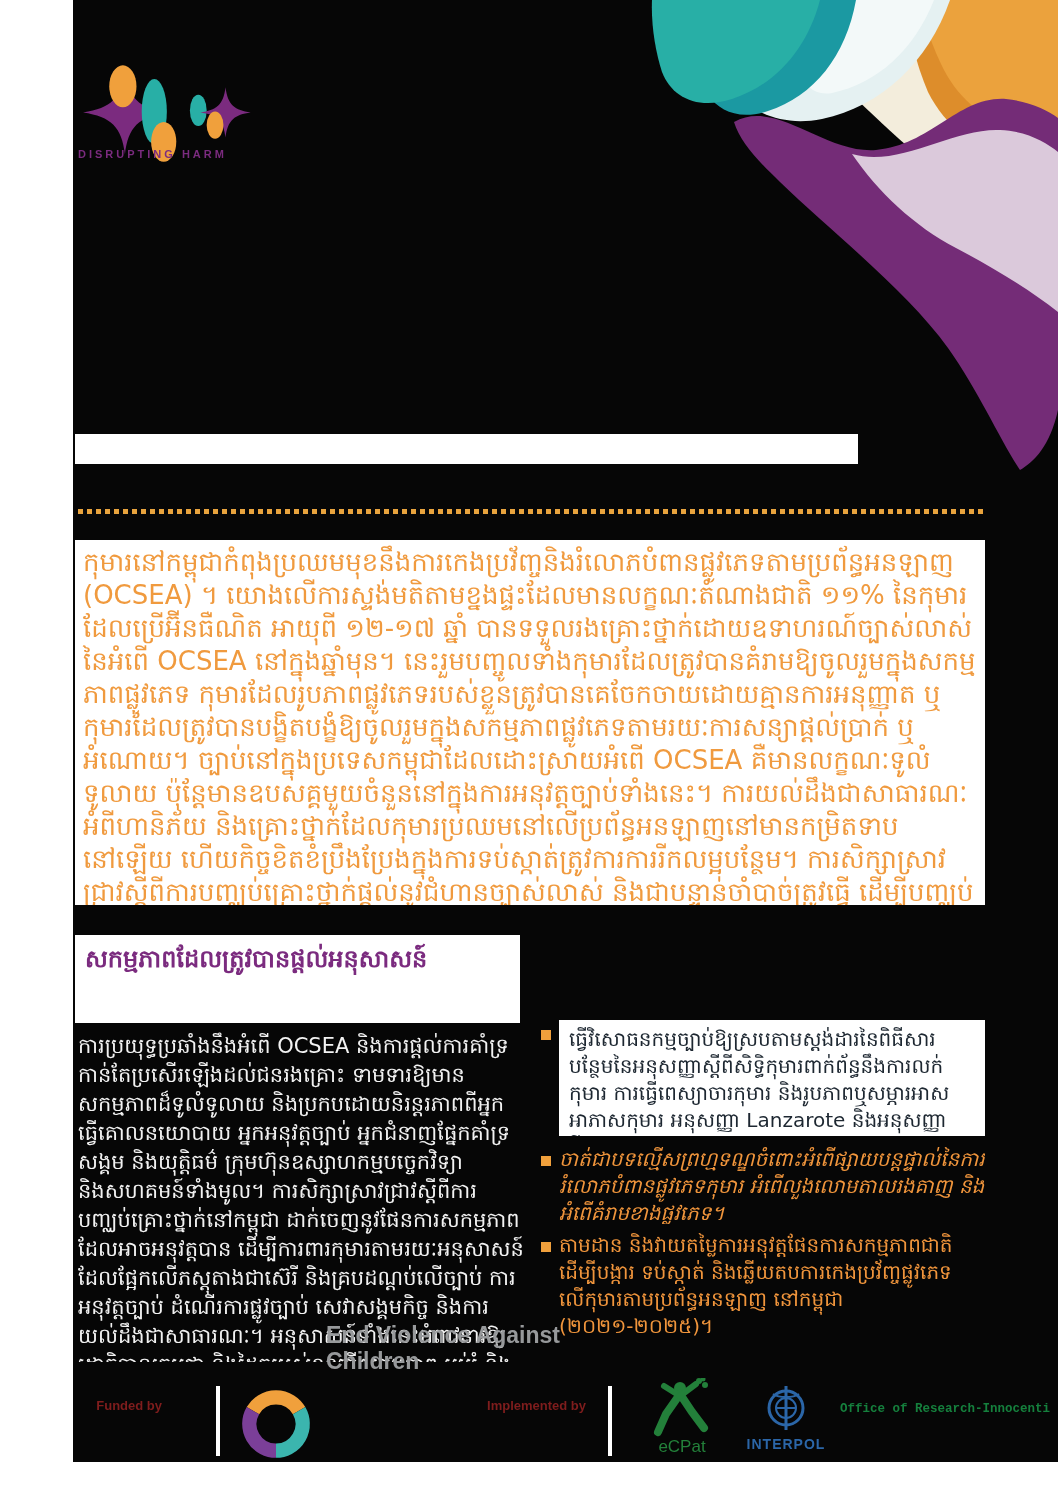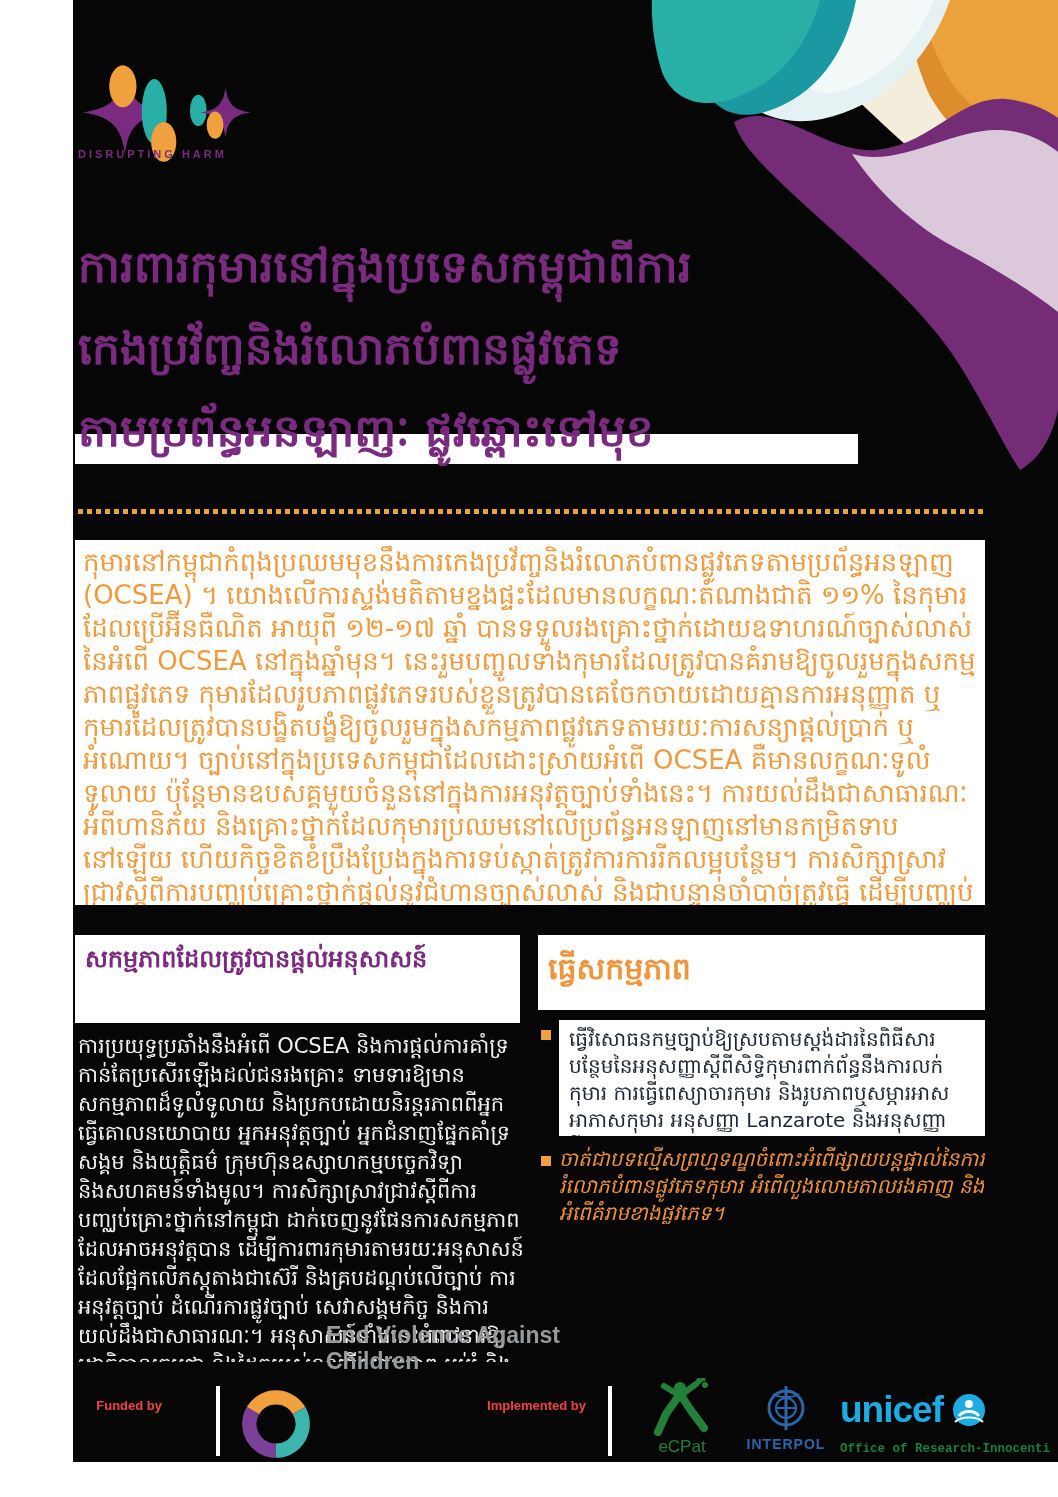--- a/index.html
+++ b/index.html
@@ -52,21 +52,21 @@
   .bullet .sq{flex:0 0 10px;width:10px;height:10px;background:#f0a03c;margin:10px 8px 0 3px;}
   .bullet .btxt{flex:1;font-size:20px;line-height:27px;overflow:hidden;}
   .bullet.on-white .btxt{background:#ffffff;color:#1d2731;padding:6px 10px;height:104px;}
   .bullet.orange .btxt{color:#f0953c;}
   .bullet.italic .btxt{font-style:italic;}
   .b1{height:118px;}
   .b2 .btxt{height:78px;}
   .b3 .btxt{height:104px;}
 
   .footer-label{
-    position:absolute;color:#ef4444;font-weight:bold;font-size:13px;line-height:16px;
+    position:absolute;color:#7f1d1d;font-weight:bold;font-size:13px;line-height:16px;
     text-align:right;font-family:"Liberation Sans",sans-serif;
   }
   .fl-funded{left:80px;top:1398px;width:82px;}
   .fl-impl{left:486px;top:1398px;width:100px;}
   .vdiv{position:absolute;width:4px;height:70px;top:1386px;background:#ffffff;}
   .vd1{left:216px;} .vd2{left:608px;}
   .evac-logo{position:absolute;left:236px;top:1384px;width:80px;height:80px;}
   .evac-name{
     position:absolute;left:326px;top:1322px;width:250px;
     color:#97999b;font-weight:bold;font-size:23px;line-height:26px;
@@ -110,41 +110,39 @@
     <ellipse fill="#F0A03C" cx="40" cy="27" rx="13" ry="20"></ellipse>
     <ellipse fill="#28AFA6" cx="70" cy="51" rx="12" ry="31"></ellipse>
     <ellipse fill="#F0A03C" cx="79" cy="80" rx="12" ry="19"></ellipse>
     <ellipse fill="#28AFA6" cx="112" cy="50" rx="8" ry="15"></ellipse>
     <path fill="#7B2B7F" d="M138,28 C140,45 147,50 162,52 C147,54 140,59 138,76 C136,59 129,54 114,52 C129,50 136,45 138,28 Z"></path>
     <ellipse fill="#F0A03C" cx="128" cy="64" rx="8" ry="13"></ellipse>
   </svg>
   <div class="brand">DISRUPTING HARM</div>
 
   <div class="title-bar"></div>
-  <div class="title">
-    <div class="tline">ការពារកុមារនៅក្នុងប្រទេសកម្ពុជាពីការ</div>
-    <div class="tline">កេងប្រវ័ញ្ចនិងរំលោភបំពានផ្លូវភេទ</div>
-    <div class="tline">តាមប្រព័ន្ធអនឡាញៈ ផ្លូវឆ្ពោះទៅមុខ</div>
-  </div>
   <div class="dotline"></div>
 
   <div class="intro">កុមារនៅកម្ពុជាកំពុងប្រឈមមុខនឹងការកេងប្រវ័ញ្ចនិងរំលោភបំពានផ្លូវភេទតាមប្រព័ន្ធអនឡាញ (OCSEA) ។ យោងលើការស្ទង់មតិតាមខ្នងផ្ទះដែលមានលក្ខណៈតំណាងជាតិ ១១% នៃកុមារដែលប្រើអ៊ីនធឺណិត អាយុពី ១២-១៧ ឆ្នាំ បានទទួលរងគ្រោះថ្នាក់ដោយឧទាហរណ៍ច្បាស់លាស់នៃអំពើ OCSEA នៅក្នុងឆ្នាំមុន។ នេះរួមបញ្ចូលទាំងកុមារដែលត្រូវបានគំរាមឱ្យចូលរួមក្នុងសកម្មភាពផ្លូវភេទ កុមារដែលរូបភាពផ្លូវភេទរបស់ខ្លួនត្រូវបានគេចែកចាយដោយគ្មានការអនុញ្ញាត ឬកុមារដែលត្រូវបានបង្ខិតបង្ខំឱ្យចូលរួមក្នុងសកម្មភាពផ្លូវភេទតាមរយៈការសន្យាផ្តល់ប្រាក់ ឬអំណោយ។ ច្បាប់នៅក្នុងប្រទេសកម្ពុជាដែលដោះស្រាយអំពើ OCSEA គឺមានលក្ខណៈទូលំទូលាយ ប៉ុន្តែមានឧបសគ្គមួយចំនួននៅក្នុងការអនុវត្តច្បាប់ទាំងនេះ។ ការយល់ដឹងជាសាធារណៈអំពីហានិភ័យ និងគ្រោះថ្នាក់ដែលកុមារប្រឈមនៅលើប្រព័ន្ធអនឡាញនៅមានកម្រិតទាបនៅឡើយ ហើយកិច្ចខិតខំប្រឹងប្រែងក្នុងការទប់ស្កាត់ត្រូវការការរីកលម្អបន្ថែម។ ការសិក្សាស្រាវជ្រាវស្តីពីការបញ្ឈប់គ្រោះថ្នាក់ផ្តល់នូវជំហានច្បាស់លាស់ និងជាបន្ទាន់ចាំបាច់ត្រូវធ្វើ ដើម្បីបញ្ឈប់គ្រោះថ្នាក់នៃការកេងប្រវ័ញ្ចនិងរំលោភបំពានផ្លូវភេទតាមប្រព័ន្ធអនឡាញចំពោះកុមារ នៅក្នុងប្រទេសកម្ពុជា។</div>
 
   <div class="rec-head">សកម្មភាពដែលត្រូវបានផ្តល់អនុសាសន៍</div>
   <div class="rec-body">ការប្រយុទ្ធប្រឆាំងនឹងអំពើ OCSEA និងការផ្តល់ការគាំទ្រកាន់តែប្រសើរឡើងដល់ជនរងគ្រោះ ទាមទារឱ្យមានសកម្មភាពដ៏ទូលំទូលាយ និងប្រកបដោយនិរន្តរភាពពីអ្នកធ្វើគោលនយោបាយ អ្នកអនុវត្តច្បាប់ អ្នកជំនាញផ្នែកគាំទ្រសង្គម និងយុត្តិធម៌ ក្រុមហ៊ុនឧស្សាហកម្មបច្ចេកវិទ្យា និងសហគមន៍ទាំងមូល។ ការសិក្សាស្រាវជ្រាវស្តីពីការបញ្ឈប់គ្រោះថ្នាក់នៅកម្ពុជា ដាក់ចេញនូវផែនការសកម្មភាពដែលអាចអនុវត្តបាន ដើម្បីការពារកុមារតាមរយៈអនុសាសន៍ដែលផ្អែកលើភស្តុតាងជាស៊េរី និងគ្របដណ្តប់លើច្បាប់ ការអនុវត្តច្បាប់ ដំណើរការផ្លូវច្បាប់ សេវាសង្គមកិច្ច និងការយល់ដឹងជាសាធារណៈ។ អនុសាសន៍ទាំងនេះអំពាវនាវឱ្យរដ្ឋាភិបាលកម្ពុជា និងដៃគូរបស់ខ្លួនធ្វើសកម្មភាព អប់រំ និងវិនិយោគ។</div>
 
-  <div class="act-head">ធ្វើសកម្មភាព</div>
   <div class="act-list">
     <div class="bullet on-white b1">
       <span class="sq"></span>
       <span class="btxt">ធ្វើវិសោធនកម្មច្បាប់ឱ្យស្របតាមស្តង់ដារនៃពិធីសារបន្ថែមនៃអនុសញ្ញាស្តីពីសិទ្ធិកុមារពាក់ព័ន្ធនឹងការលក់កុមារ ការធ្វើពេស្យាចារកុមារ និងរូបភាពឬសម្ភារអាសអាភាសកុមារ អនុសញ្ញា Lanzarote និងអនុសញ្ញាទីក្រុង Budapest ។</span>
     </div>
     <div class="bullet orange italic b2">
       <span class="sq"></span>
       <span class="btxt">ចាត់ជាបទល្មើសព្រហ្មទណ្ឌចំពោះអំពើផ្សាយបន្តផ្ទាល់នៃការរំលោភបំពានផ្លូវភេទកុមារ អំពើលួងលោមតាលរងគាញ និងអំពើគំរាមខាងផ្លូវភេទ។</span>
+    </div>
+    <div class="bullet orange b3">
+      <span class="sq"></span>
+      <span class="btxt">តាមដាន និងវាយតម្លៃការអនុវត្តផែនការសកម្មភាពជាតិ ដើម្បីបង្ការ ទប់ស្កាត់ និងឆ្លើយតបការកេងប្រវ័ញ្ចផ្លូវភេទលើកុមារតាមប្រព័ន្ធអនឡាញ នៅកម្ពុជា (២០២១-២០២៥)។</span>
     </div>
   </div>
 
   <div class="footer-label fl-funded">Funded by</div>
   <div class="vdiv vd1"></div>
 
   <svg class="evac-logo" viewBox="0 0 78 78" aria-hidden="true">
     <path d="M16.5,26 A26,26 0 0 1 61.5,26" stroke="#F0A03C" stroke-width="14" fill="none"></path>
     <path d="M61.5,26 A26,26 0 0 1 39,65" stroke="#3BB5AE" stroke-width="14" fill="none"></path>
     <path d="M39,65 A26,26 0 0 1 16.5,26" stroke="#7B3F98" stroke-width="14" fill="none"></path>
@@ -173,25 +171,16 @@
       <circle cx="23" cy="24" r="17" fill="none" stroke="#2b66a8" stroke-width="3"></circle>
       <circle cx="23" cy="24" r="10" fill="none" stroke="#2b66a8" stroke-width="2"></circle>
       <path d="M23,2 V46" stroke="#2b66a8" stroke-width="3"></path>
       <path d="M13,24 H33" stroke="#2b66a8" stroke-width="2"></path>
       <path d="M10,10 C16,14 30,14 36,10" stroke="#2b66a8" stroke-width="2" fill="none"></path>
     </svg>
     <div class="interpol-name">INTERPOL</div>
   </div>
 
   <div class="unicef">
-    <div class="unicef-row">
-      <span class="unicef-name">unicef</span>
-      <svg class="unicef-emblem" width="40" height="40" viewBox="0 0 40 40" aria-hidden="true">
-        <circle cx="20" cy="20" r="16" fill="#1cabe2"></circle>
-        <circle cx="20" cy="14" r="4" fill="#ffffff"></circle>
-        <path d="M10,26 C14,20 26,20 30,26" stroke="#ffffff" stroke-width="3" fill="none"></path>
-        <path d="M6,32 C12,26 28,26 34,32" stroke="#ffffff" stroke-width="2" fill="none"></path>
-      </svg>
-    </div>
     <div class="unicef-tag">Office of Research-Innocenti</div>
   </div>
 
 </div>
 
 </body></html>

